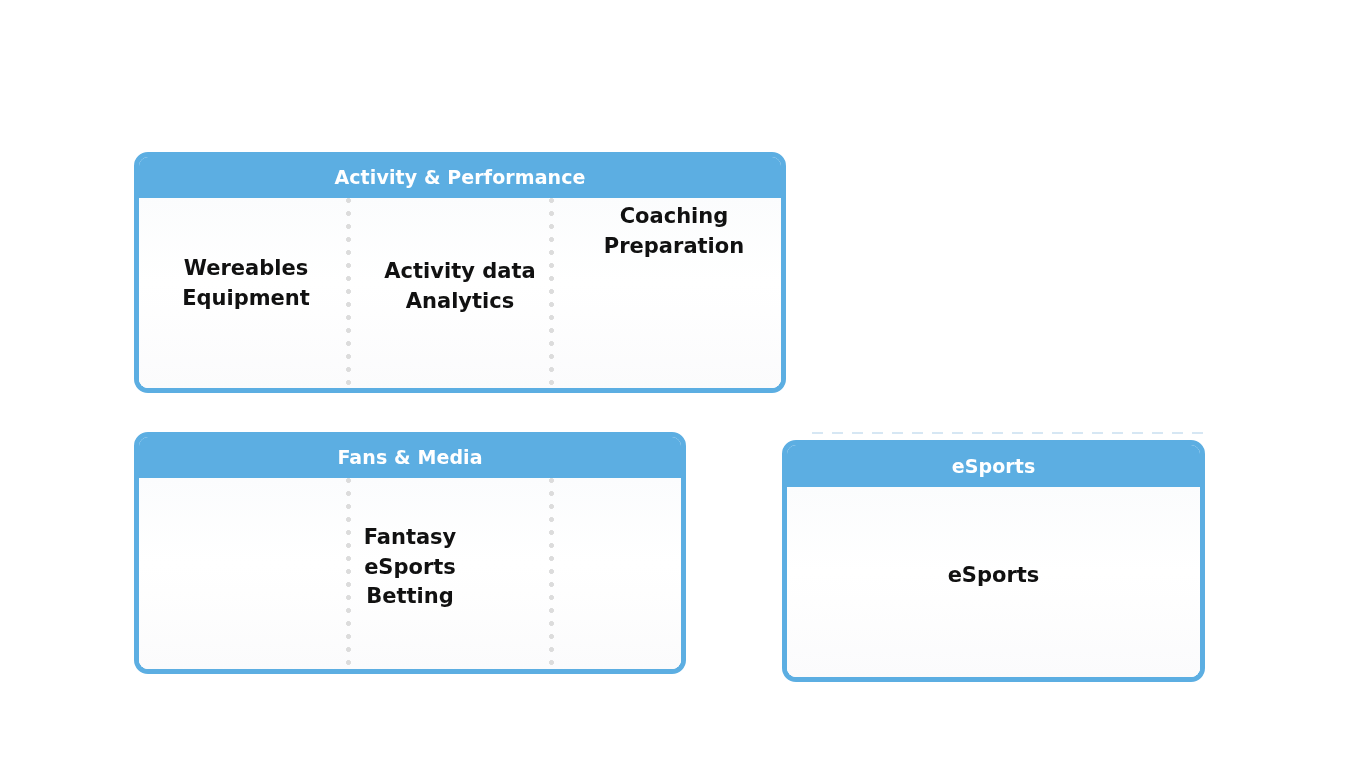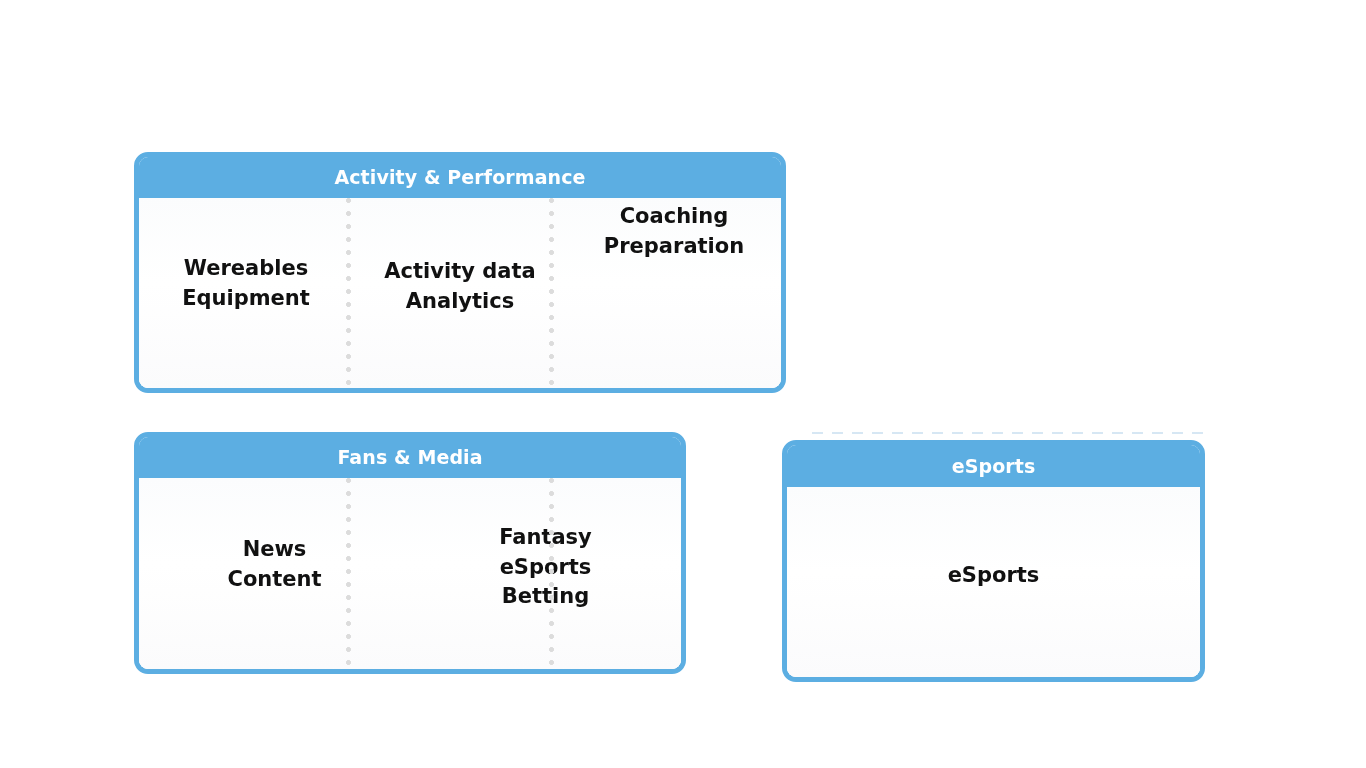--- a/index.html
+++ b/index.html
@@ -155,24 +155,20 @@
     </div>
   </div>
 
 
   <div class="card" id="card-fans-media">
     <div class="card-header">Fans &amp; Media</div>
     <div class="card-body">
       <div class="divider" style="left: 207px;"></div>
       <div class="divider" style="left: 410px;"></div>
 
-      <div class="cell shift-up">
-        <span class="cell-label">News
-Content</span>
-      </div>
       <div class="cell shift-up2">
         <span class="cell-label">Fantasy
 eSports
 Betting</span>
       </div>
     </div>
   </div>
 
   <div class="card" id="card-esports">
     <div class="card-header">eSports</div>

